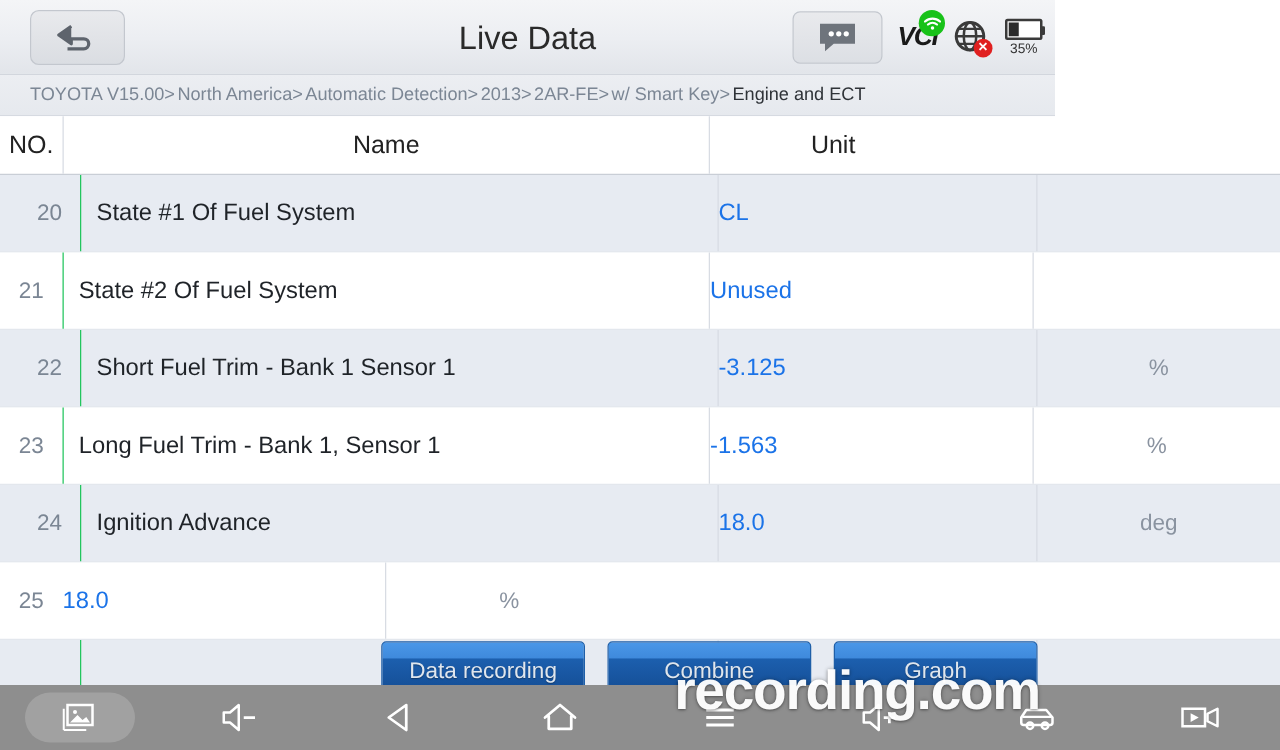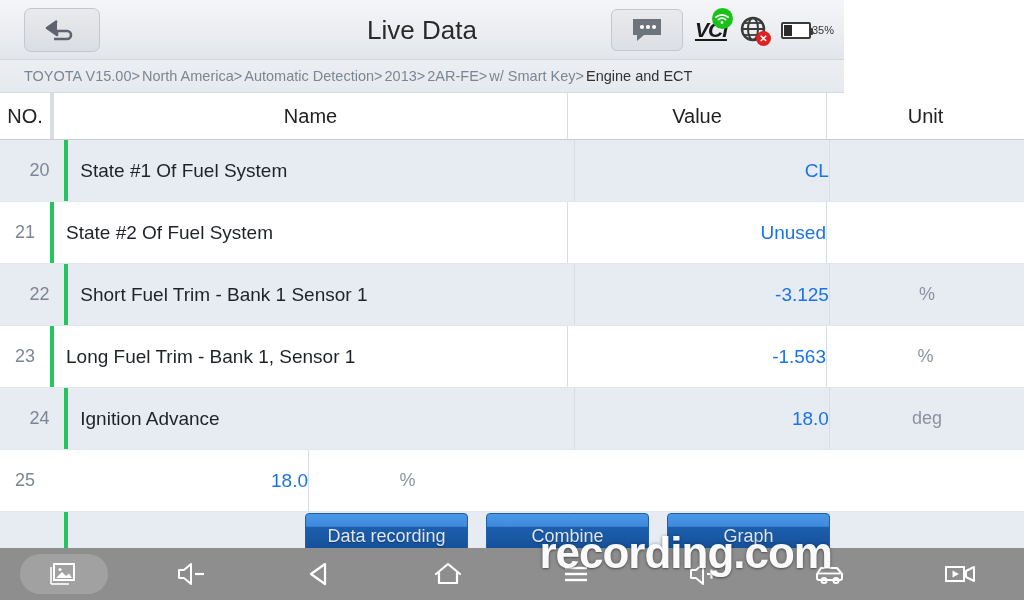--- a/index.html
+++ b/index.html
@@ -43,38 +43,38 @@
   .chat-btn {
     width: 72px; height: 42px;
     border: 1px solid #c3c7ce; border-radius: 6px;
     background: linear-gradient(to bottom, #e9eaed 0%, #dcdfe4 100%);
     display: flex; align-items: center; justify-content: center;
     cursor: pointer;
   }
   .vci-wrap { position: relative; display: flex; align-items: center; }
   .vci-text {
     font-size: 21px; font-weight: bold; font-style: italic;
-    color: #1a1a1a; letter-spacing: -1px; text-decoration: underline;
+    color: #1a1a1a; letter-spacing: -1px;
   }
   .wifi-badge {
     position: absolute; top: -10px; right: -6px;
     width: 21px; height: 21px; border-radius: 50%;
     background: #18c219;
     display: flex; align-items: center; justify-content: center;
   }
   .globe-wrap { position: relative; width: 30px; height: 30px; }
   .globe-x {
     position: absolute; right: -2px; bottom: -1px;
     width: 15px; height: 15px; border-radius: 50%;
     background: #e02020;
     display: flex; align-items: center; justify-content: center;
     color: #fff; font-size: 10px; font-weight: bold; line-height: 1;
   }
   .batt-wrap {
-    display: flex; flex-direction: row; align-items: center; gap: 1px;
+    display: flex; flex-direction: column; align-items: center; gap: 1px;
   }
   .batt-body {
     position: relative;
     width: 30px; height: 17px;
     border: 2px solid #3a3a3a; border-radius: 2px;
     background: #fff;
     padding: 1px;
   }
   .batt-body::after {
     content: ""; position: absolute; right: -4px; top: 4px;
@@ -110,22 +110,22 @@
     display: flex;
     min-height: 62px;
     border-bottom: 1px solid #e3e7ed;
     font-size: 19px;
     align-items: stretch;
   }
   .trow.alt { background: #e7ebf2; padding-left: 15px; }
   .trow.plain { background: #ffffff; }
   .c-no   { width: 50px;  display:flex; align-items:center; justify-content:center; }
   .c-name { width: 518px; display:flex; align-items:center; padding: 8px 0 8px 12px;
-            border-left:4px solid #22c55e; border-right:1px solid #d8dce3; }
-  .c-val  { width: 259px; display:flex; align-items:center; justify-content:flex-end;
+            border-left:1px solid #22c55e; border-right:1px solid #d8dce3; }
+  .c-val  { width: 259px; display:flex; align-items:center; justify-content:flex-start;
             border-right:1px solid #d8dce3; }
   .c-unit { width: 197px; display:flex; align-items:center; justify-content:center; }
   .thead .c-no, .thead .c-name, .thead .c-val, .thead .c-unit {
     justify-content: center; padding-left: 0;
     border-color: #d8dce3;
   }
   .num { color: #7b8694; font-size: 18px; }
   .nm  { color: #1f2328; line-height: 1.35; }
   .val { color: #1b73e8; font-size: 19px; }
   .unit{ color: #8a93a0; font-size: 18px; }
@@ -249,21 +249,20 @@
       <span class="bc-sep">&gt; </span>
       <span class="bc-item">w/ Smart Key</span>
       <span class="bc-sep">&gt; </span>
       <span class="bc-item last">Engine and ECT</span>
     </div>
 
   <div class="table">
     <div class="thead">
       <div class="c-no">NO.</div>
       <div class="c-name">Name</div>
-      <div class="c-val">Value</div>
       <div class="c-unit">Unit</div>
     </div>
     <div id="tbody">
         <div class="trow alt">
           <div class="c-no">
             <span class="num">20</span>
           </div>
           <div class="c-name">
             <span class="nm">State #1 Of Fuel System</span>
           </div>

